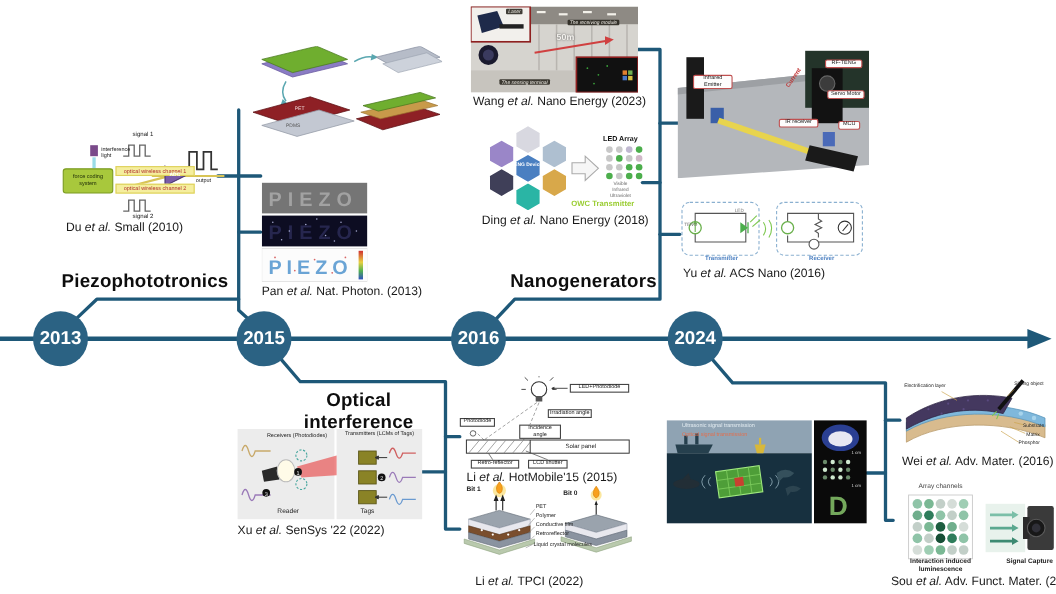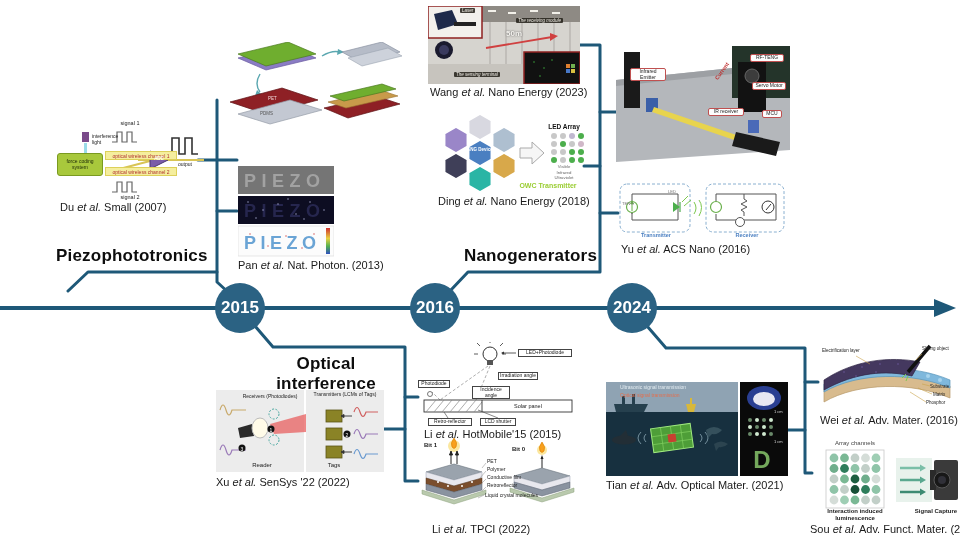--- a/index.html
+++ b/index.html
@@ -48,20 +48,21 @@
       <path d="M405,397 H418"></path>
 
       <path d="M647,326 L666,348 H805 V473 H812"></path>
       <path d="M805,382 H818"></path>
       <path d="M788,430 H805"></path>
     </g>
     <line x1="0" y1="308" x2="938" y2="308" stroke="var(--line)" stroke-width="4"></line>
     <polygon points="934,299 956,308 934,317" class="lnf"></polygon>
   </svg>
 
+  <div class="year" style="left:30px;top:283px">2013</div>
   <div class="year" style="left:215px;top:283px">2015</div>
   <div class="year" style="left:410px;top:283px">2016</div>
   <div class="year" style="left:607px;top:283px">2024</div>
 
   <div class="era" style="left:56px;top:246px;width:160px;">Piezophototronics</div>
   <div class="era" style="left:458px;top:246px;width:145px;text-align:center">Nanogenerators</div>
   <div class="era" style="left:245px;top:354px;width:162px;text-align:center">Optical interference</div>
 
   <div class="fig" style="left:8px;top:120px;width:200px;height:80px">
     <svg width="200" height="80">
@@ -78,21 +79,21 @@
     <div class="t c" style="left:100px;top:0px;width:44px;font-size:5.5px">signal 1</div>
     <div class="t" style="left:84px;top:14px;width:34px;font-size:5px">interference light</div>
     <div class="t c" style="left:49px;top:33px;width:46px;height:23px;font-size:5px;background:#a8c83c;border:0.5px solid #7a9a20;border-radius:3px;padding-top:5px;color:#1d2a08">force coding system</div>
     <div class="chan abs" style="left:97px;top:31px;width:72px;height:9px">optical wireless channel 1</div>
     <div class="chan abs" style="left:97px;top:47px;width:72px;height:9px">optical wireless channel 2</div>
     <div class="t c" style="left:143px;top:36px;width:16px;font-size:4.5px;color:#fff;font-weight:bold">ADC</div>
     <div class="t c" style="left:158px;top:42px;width:38px;font-size:5px">output</div>
     <div class="t c" style="left:100px;top:74px;width:44px;font-size:5.5px">signal 2</div>
   </div>
   <div class="cap" style="left:60px;top:201px">
-    <span>Du</span> <span class="etal">et al.</span> <span>Small (2007)</span>
+    <span>Du</span> <span class="etal">et al.</span> <span>Small (2010)</span>
   </div>
 
   <div class="fig" style="left:230px;top:42px;width:172px;height:96px">
     <svg width="172" height="96">
       <polygon points="8,16 58,4 86,16 36,28" fill="#8a7cc4" stroke="#6a5aa0" stroke-width="0.7"></polygon>
       <polygon points="8,12 58,0 86,12 36,24" fill="#6fae2f" stroke="#4a7a1f" stroke-width="0.7"></polygon>
       <path d="M92,14 Q102,8 110,10" stroke="#5aa7b0" fill="none" stroke-width="1.4"></path>
       <polygon points="108,7 114,10 107,13" fill="#5aa7b0"></polygon>
       <polygon points="112,10 152,0 170,10 130,20" fill="#b6bcc8" stroke="#8a92a2" stroke-width="0.7"></polygon>
       <polygon points="118,16 158,6 172,14 132,24" fill="#cdd2db" stroke="#9aa2b0" stroke-width="0.6"></polygon>
@@ -482,23 +483,20 @@
           <circle cx="151" cy="52" r="2" fill="#cfe8cf"></circle>
           <circle cx="158" cy="52" r="2" fill="#cfe8cf"></circle>
           <circle cx="165" cy="52" r="2" fill="#6a8a6a"></circle>
       </g>
       <text x="156" y="86" text-anchor="middle" font-size="24" font-weight="bold" fill="#74a85c">D</text>
     </svg>
     <div class="t" style="left:14px;top:3px;font-size:5px;color:#e4edf2">Ultrasonic signal transmission</div>
     <div class="t" style="left:14px;top:11px;font-size:5px;color:#e07050">Optical signal transmission</div>
     <div class="t" style="left:168px;top:28px;font-size:4px;color:#ddd">1 cm</div>
     <div class="t" style="left:168px;top:58px;font-size:4px;color:#ddd">1 cm</div>
-  </div>
-  <div class="cap" style="left:606px;top:479px">
-    <span>Tian</span> <span class="etal">et al.</span> <span>Adv. Optical Mater. (2021)</span>
   </div>
 
   <div class="fig" style="left:818px;top:344px;width:140px;height:70px">
     <svg width="140" height="70">
       <path d="M6,46 C40,26 95,26 132,42 L132,54 C95,38 40,38 6,58 Z" fill="#d8bb8e" stroke="#b89a6a" stroke-width="0.7"></path>
       <path d="M6,40 C40,20 95,20 132,36 L132,44 C95,28 40,28 6,48 Z" fill="#7fb8dc" stroke="#5a96ba" stroke-width="0.7"></path>
       <g fill="#a8d4ec">
           <circle cx="30" cy="32" r="2"></circle>
           <circle cx="50" cy="28" r="2"></circle>
           <circle cx="70" cy="27" r="2"></circle>

